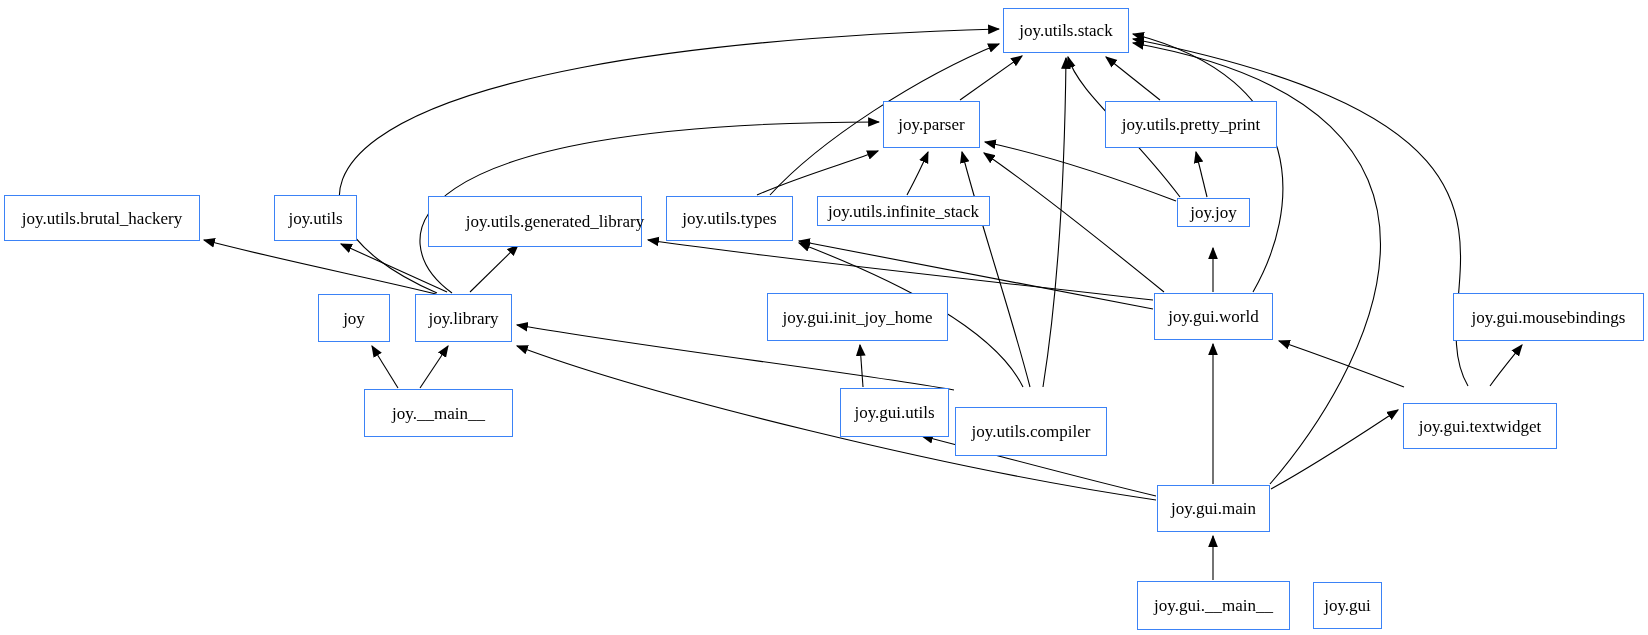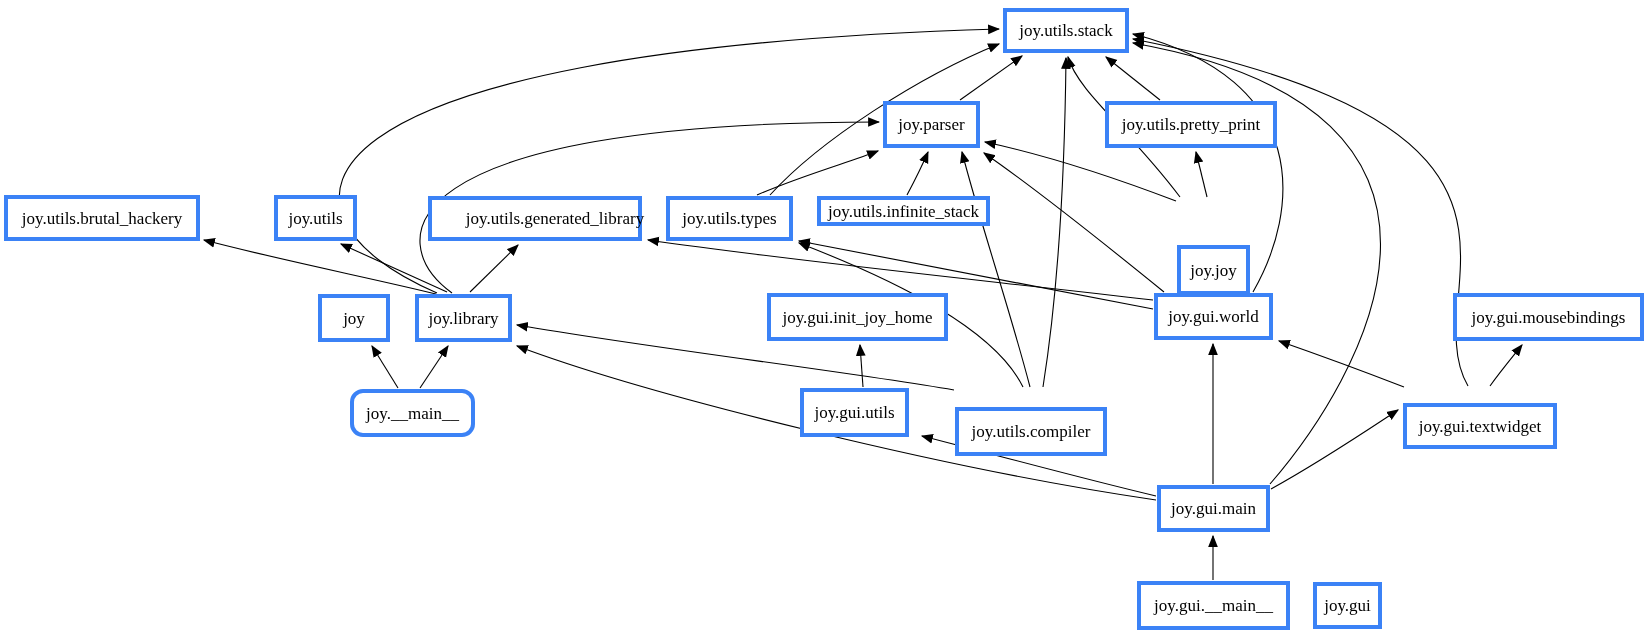--- a/index.html
+++ b/index.html
@@ -17,21 +17,21 @@
   }
   #edge-layer {
     position: absolute;
     left: 0; top: 0;
     width: 1648px;
     height: 635px;
   }
   .node {
     position: absolute;
     box-sizing: border-box;
-    border: 4px solid #3b82f6;
+    border: 1px solid #3b82f6;
     background: #ffffff;
     color: #000000;
     display: flex;
     align-items: center;
     justify-content: center;
     font-size: 17px;
     white-space: nowrap;
     line-height: 1;
   }
   .edge {
@@ -96,51 +96,51 @@
       </div>
       <div class="node" style="left: 1105px; top: 101px; width: 172px; height: 47px;">
         <span>joy.utils.pretty_print</span>
       </div>
       <div class="node" style="left: 4px; top: 195px; width: 196px; height: 46px;">
         <span>joy.utils.brutal_hackery</span>
       </div>
       <div class="node" style="left: 274px; top: 195px; width: 83px; height: 46px;">
         <span>joy.utils</span>
       </div>
-      <div class="node" style="left: 428px; top: 196px; width: 214px; height: 45px; padding-left: 40px;">
+      <div class="node" style="left: 428px; top: 196px; width: 214px; height: 51px; padding-left: 40px;">
         <span>joy.utils.generated_library</span>
       </div>
       <div class="node" style="left: 666px; top: 196px; width: 127px; height: 45px;">
         <span>joy.utils.types</span>
       </div>
       <div class="node" style="left: 817px; top: 196px; width: 173px; height: 30px;">
         <span>joy.utils.infinite_stack</span>
       </div>
-      <div class="node" style="left: 1177px; top: 198px; width: 73px; height: 50px; margin-top: 47px;">
+      <div class="node" style="left: 1177px; top: 198px; width: 73px; height: 29px;">
         <span>joy.joy</span>
       </div>
       <div class="node" style="left: 318px; top: 294px; width: 72px; height: 48px;">
         <span>joy</span>
       </div>
       <div class="node" style="left: 415px; top: 294px; width: 97px; height: 48px;">
         <span>joy.library</span>
       </div>
       <div class="node" style="left: 767px; top: 293px; width: 181px; height: 48px;">
         <span>joy.gui.init_joy_home</span>
       </div>
       <div class="node" style="left: 1154px; top: 293px; width: 119px; height: 47px;">
         <span>joy.gui.world</span>
       </div>
       <div class="node" style="left: 1453px; top: 293px; width: 191px; height: 48px;">
         <span>joy.gui.mousebindings</span>
       </div>
-      <div class="node" style="left: 350px; top: 389px; width: 125px; height: 48px; border-radius: 13px;">
+      <div class="node" style="left: 364px; top: 389px; width: 149px; height: 48px;">
         <span>joy.__main__</span>
       </div>
-      <div class="node" style="left: 800px; top: 388px; width: 109px; height: 49px; text-align: center;">
+      <div class="node" style="left: 840px; top: 388px; width: 109px; height: 49px; text-align: center;">
         <span>joy.gui.utils</span>
       </div>
       <div class="node" style="left: 955px; top: 407px; width: 152px; height: 49px;">
         <span>joy.utils.compiler</span>
       </div>
       <div class="node" style="left: 1403px; top: 387px; width: 154px; height: 46px; margin-top: 16px;">
         <span>joy.gui.textwidget</span>
       </div>
       <div class="node" style="left: 1157px; top: 485px; width: 113px; height: 47px;">
         <span>joy.gui.main</span>

